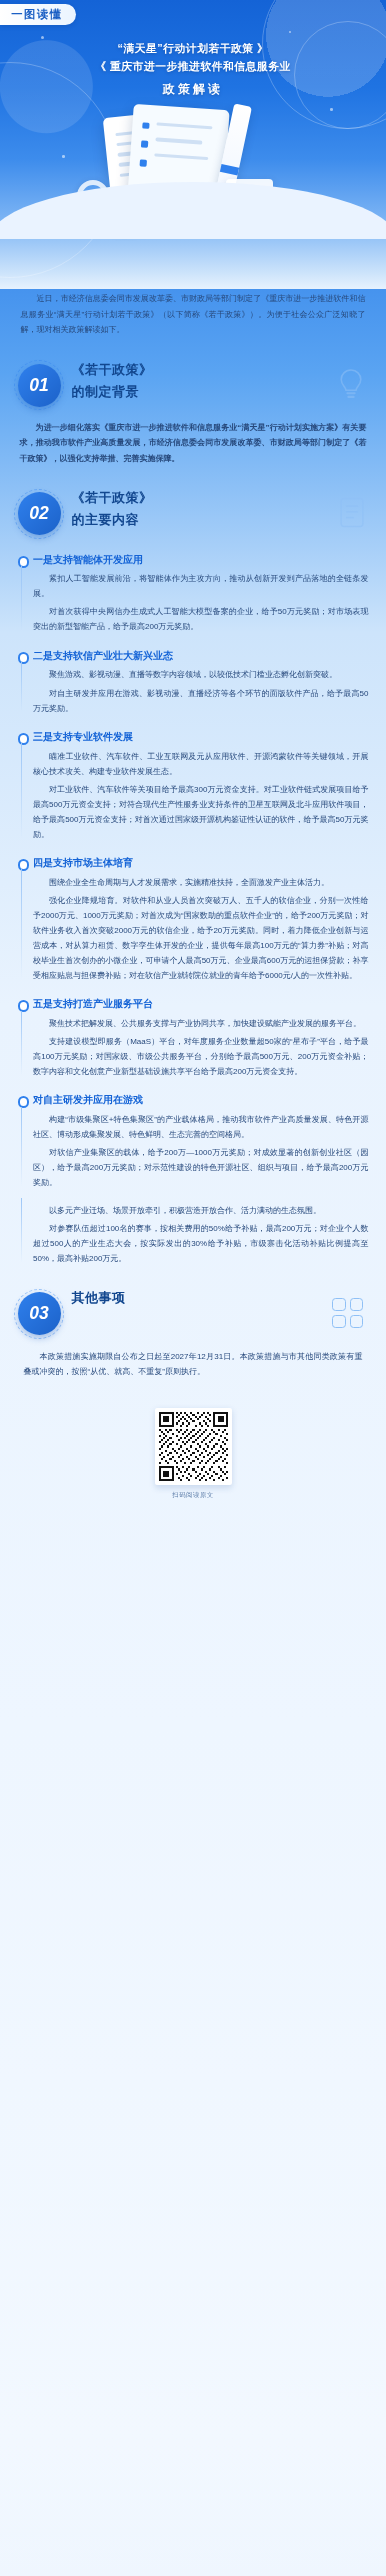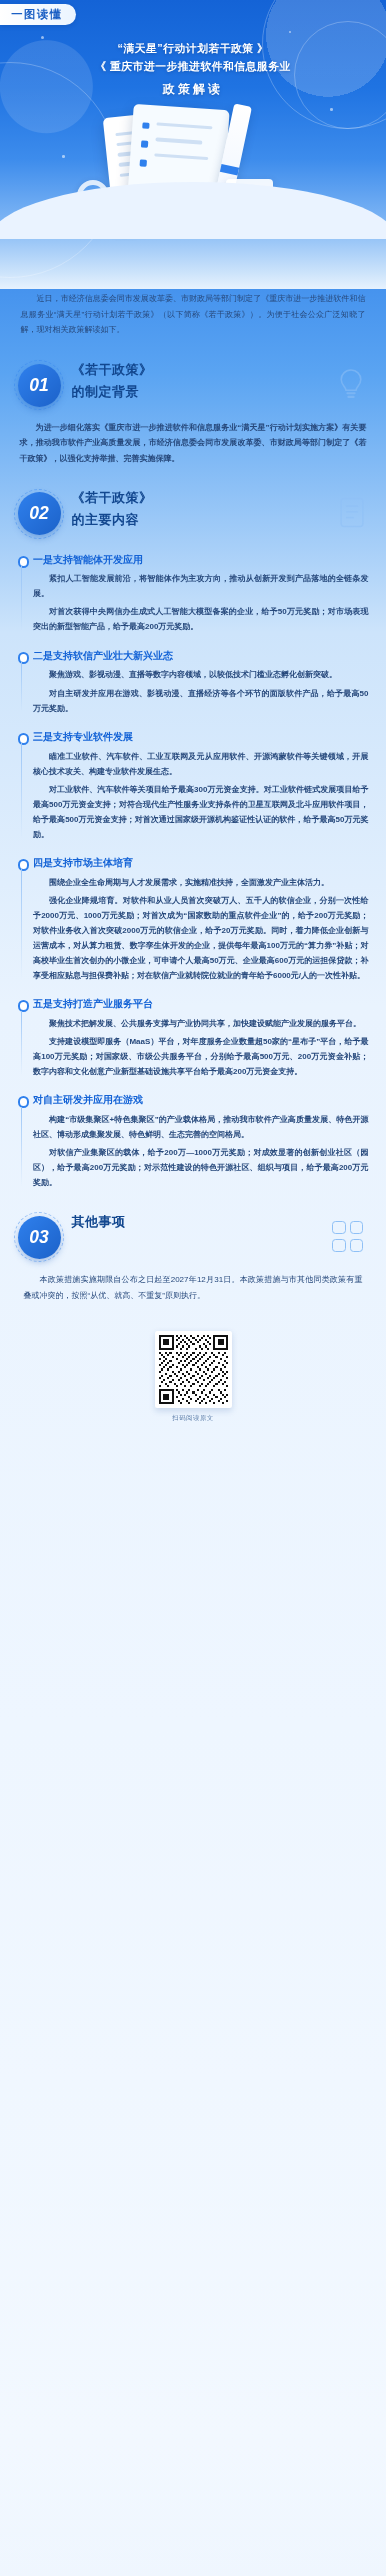--- a/index.html
+++ b/index.html
@@ -289,21 +289,20 @@
     width: 1px;
     background: linear-gradient(180deg, #9cc6f7 0%, rgba(156,198,247,0) 100%);
   }
   .item-body p {
     margin: 0 0 3.1px;
     font-size: 8px;
     line-height: 15px;
     color: #27497c;
     text-align: justify;
     text-indent: 2em;
-    font-weight: bold;
   }
 
   
   .final-card {
     margin: 5.2px 19.6px 0;
   }
   .final-card p {
     margin: 4px;
     font-size: 8px;
     line-height: 15.5px;
@@ -469,20 +468,24 @@
 
   <div class="item">
     <div class="item-title">对自主研发并应用在游戏</div>
     <div class="item-body">
       <p>构建“市级集聚区+特色集聚区”的产业载体格局，推动我市软件产业高质量发展、特色开源社区、博动形成集聚发展、特色鲜明、生态完善的空间格局。</p>
       <p>对软信产业集聚区的载体，给予200万—1000万元奖励；对成效显著的创新创业社区（园区），给予最高200万元奖励；对示范性建设的特色开源社区、组织与项目，给予最高200万元奖励。</p>
     </div>
   </div>
 
   <div class="item">
+    <div class="item-body">
+      <p>以多元产业迁场、场景开放牵引，积极营造开放合作、活力满动的生态氛围。</p>
+      <p>对参赛队伍超过100名的赛事，按相关费用的50%给予补贴，最高200万元；对企业个人数超过500人的产业生态大会，按实际发出的30%给予补贴，市级寨击化活动补贴比例提高至50%，最高补贴200万元。</p>
+    </div>
   </div>
 
   <div class="sec-head">
     <div class="sec-num">
       <span class="ring"></span>
       <span>03</span>
     </div>
     <div class="sec-t1">其他事项</div>
     <div class="badge-grid">
       <i></i>

